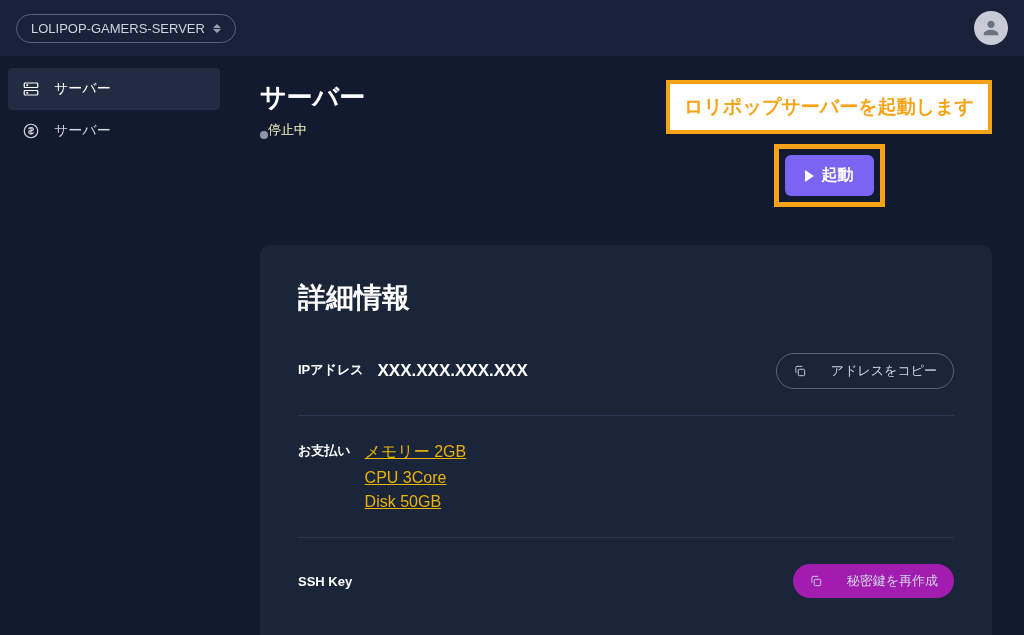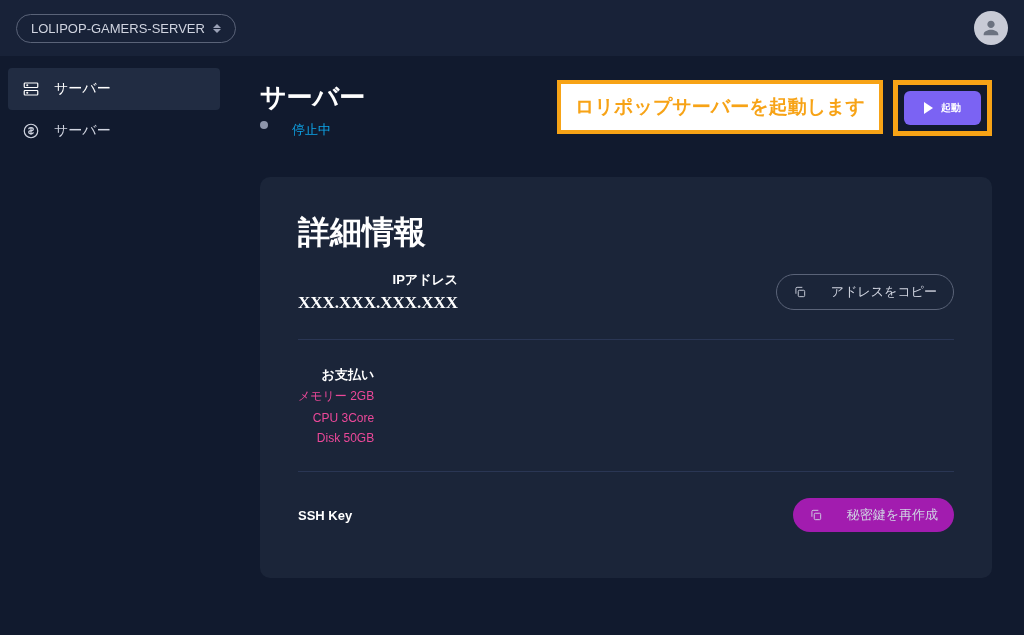--- a/index.html
+++ b/index.html
@@ -18,43 +18,43 @@
     .sidebar { width: 228px; padding: 12px 8px; background: #111a2e; }
     .nav-item { display: flex; align-items: center; gap: 14px; padding: 12px 14px; border-radius: 4px; color: #d0d4e0; font-size: 14px; cursor: pointer; }
     .nav-item.active { background: #212c42; color: #fff; }
     .nav-icon { width: 18px; height: 18px; display: flex; align-items: center; justify-content: center; flex-shrink: 0; }
     .nav-icon svg { width: 18px; height: 18px; fill: none; stroke: currentColor; stroke-width: 1.6; }
     
     .main { flex: 1; padding: 24px 32px 0 32px; overflow: hidden; }
     .page-header { display: flex; align-items: flex-start; justify-content: space-between; gap: 12px; }
     .title-block { display: flex; flex-direction: column; gap: 6px; }
     .page-title { font-size: 26px; font-weight: 700; }
-    .status-row { display: flex; align-items: flex-start; gap: 24px; color: #0ea5e9; font-size: 13px; }
+    .status-row { display: flex; align-items: flex-end; gap: 0; color: #fef9c3; font-size: 13px; }
     .status-dot { width: 8px; height: 8px; border-radius: 50%; background: #8d95ab; }
     
-    .header-right { display: flex; align-items: flex-start; gap: 10px; }
+    .header-right { display: flex; align-items: center; gap: 10px; flex-direction: column; }
     .callout { border: 4px solid #f7a316; background: #fff; color: #f7a316; font-weight: 700; font-size: 19px; padding: 10px 14px; }
     .start-wrap { border: 5px solid #f7a316; padding: 6px; }
-    .start-btn { display: inline-flex; align-items: center; gap: 8px; background: #7b63f3; color: #fff; border: none; border-radius: 6px; padding: 10px 20px; font-size: 10px; font-weight: 600; cursor: pointer; }
+    .start-btn { display: inline-flex; align-items: center; gap: 8px; background: #7b63f3; color: #fff; border: none; border-radius: 6px; padding: 10px 20px; font-size: 16px; font-weight: 600; cursor: pointer; }
     .play-tri { width: 0; height: 0; border-top: 6px solid transparent; border-bottom: 6px solid transparent; border-left: 9px solid #fff; }
     
     .tabs { margin-top: 22px; border-bottom: 1px solid #000; display: flex; }
     .tab { padding: 10px 26px; font-size: 13px; color: #aeb4c7; cursor: pointer; }
     .tab.active { color: #fff; border-bottom: 3px solid #fff; margin-bottom: -1px; }
     
     .card { margin-top: 38px; background: #1b2539; border-radius: 10px; padding: 34px 38px 40px 38px; }
-    .card-title { font-size: 32px; font-weight: 700; margin-bottom: 16px; }
+    .card-title { font-size: 28px; font-weight: 700; margin-bottom: 36px; }
     
     .info-row { display: flex; align-items: center; justify-content: space-between; padding-bottom: 26px; border-bottom: 1px solid #2a3654; margin-bottom: 26px; }
     .info-row:last-child { border-bottom: none; margin-bottom: 0; padding-bottom: 6px; }
-    .info-left { display: flex; flex-direction: column; gap: 4px; text-align: right; }
+    .info-left { display: flex; flex-direction: row; gap: 14px; }
     .info-label { font-size: 13px; font-weight: 700; color: #fff; }
-    .info-value-big { font-size: 17px; font-weight: 700; color: #fff; font-family: Liberation Serif, serif; }
+    .info-value-big { font-size: 17px; font-weight: 700; color: #fff; }
     .spec-list { display: flex; flex-direction: column; gap: 6px; }
-    .spec-item { font-size: 12px; color: #ec4899; }
+    .spec-item { font-size: 16px; color: #eab308; text-decoration: underline; }
     
     .pill-btn { display: inline-flex; align-items: center; gap: 24px; border: 1px solid #5a6378; border-radius: 20px; padding: 8px 16px; font-size: 13px; color: #d0d4e0; background: transparent; cursor: pointer; }
     .pill-btn.solid { background: #a21caf; border: none; color: #cfd4e3; }
     .pill-btn svg { width: 14px; height: 14px; fill: none; stroke: currentColor; stroke-width: 1.6; }
   </style>
 </head>
 <body>
 
 <div class="topbar">
   <div class="server-selector">

